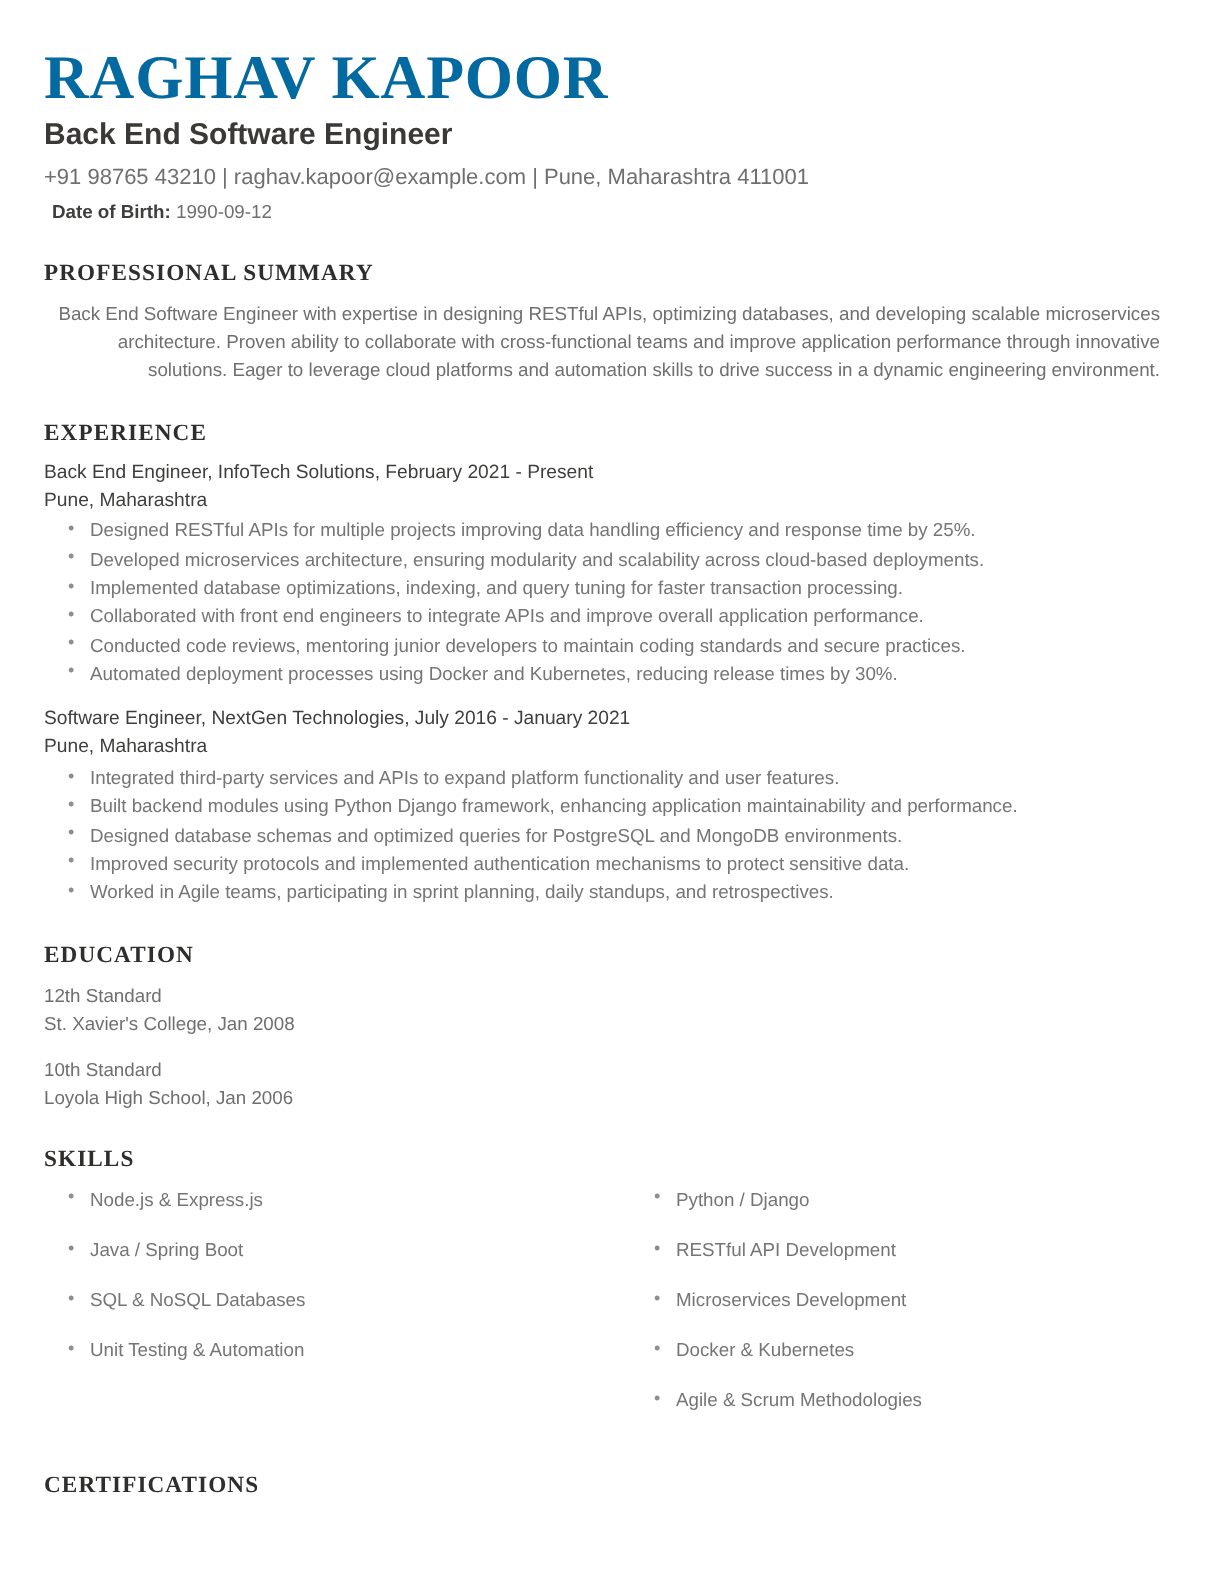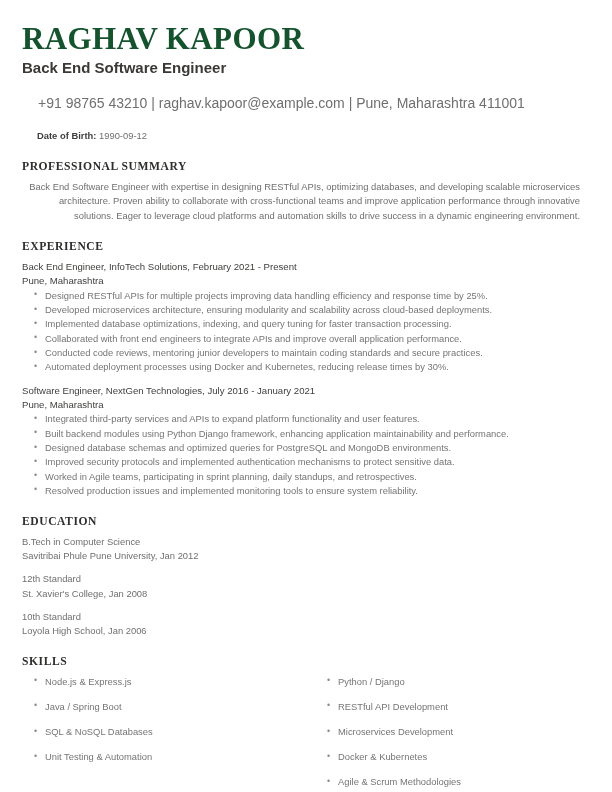--- a/index.html
+++ b/index.html
@@ -22,42 +22,42 @@
     position: relative;
   }
 
   
   .name {
     font-family: "Liberation Serif", serif;
     font-weight: bold;
     font-size: 31px;
     line-height: 1.12;
     letter-spacing: 0.4px;
-    color: #14532d;
+    color: #0369a1;
     margin: 0 0 2px 0;
   }
   .job-title {
     font-family: "Liberation Sans", sans-serif;
     font-weight: bold;
     font-size: 15px;
     line-height: 1.2;
     color: #3a3936;
     margin: 0 0 5px 0;
   }
   .contact-line {
-    font-size: 14px;
-    line-height: 1.45;
-    color: #6f6f6f;
-    margin: 16px;
+    font-size: 11px;
+    line-height: 1.45;
+    color: #6f6f6f;
+    margin: 0;
   }
   .dob-line {
     font-size: 9.4px;
     line-height: 1.5;
     color: #6f6f6f;
-    margin: 1px 0 0 15px;
+    margin: 1px 0 0 4px;
   }
   .dob-label {
     font-weight: bold;
     color: #3f3e3c;
   }
 
   
   .section {
     margin-top: 17px;
   }
@@ -209,32 +209,27 @@
 
     <div class="job-block">
       <div class="job-heading">Software Engineer, NextGen Technologies, July 2016 - January 2021</div>
       <div class="job-location">Pune, Maharashtra</div>
       <ul class="bullets">
         <li>Integrated third-party services and APIs to expand platform functionality and user features.</li>
         <li>Built backend modules using Python Django framework, enhancing application maintainability and performance.</li>
         <li>Designed database schemas and optimized queries for PostgreSQL and MongoDB environments.</li>
         <li>Improved security protocols and implemented authentication mechanisms to protect sensitive data.</li>
         <li>Worked in Agile teams, participating in sprint planning, daily standups, and retrospectives.</li>
-        <li>Resolved production issues and implemented monitoring tools to ensure system reliability.</li>
       </ul>
     </div>
   </div>
 
   <div class="section">
     <div class="section-title">EDUCATION</div>
 
-    <div class="edu-block">
-      <div class="edu-degree">B.Tech in Computer Science</div>
-      <div class="edu-school">Savitribai Phule Pune University, Jan 2012</div>
-    </div>
     <div class="edu-block">
       <div class="edu-degree">12th Standard</div>
       <div class="edu-school">St. Xavier's College, Jan 2008</div>
     </div>
     <div class="edu-block">
       <div class="edu-degree">10th Standard</div>
       <div class="edu-school">Loyola High School, Jan 2006</div>
     </div>
   </div>
 

